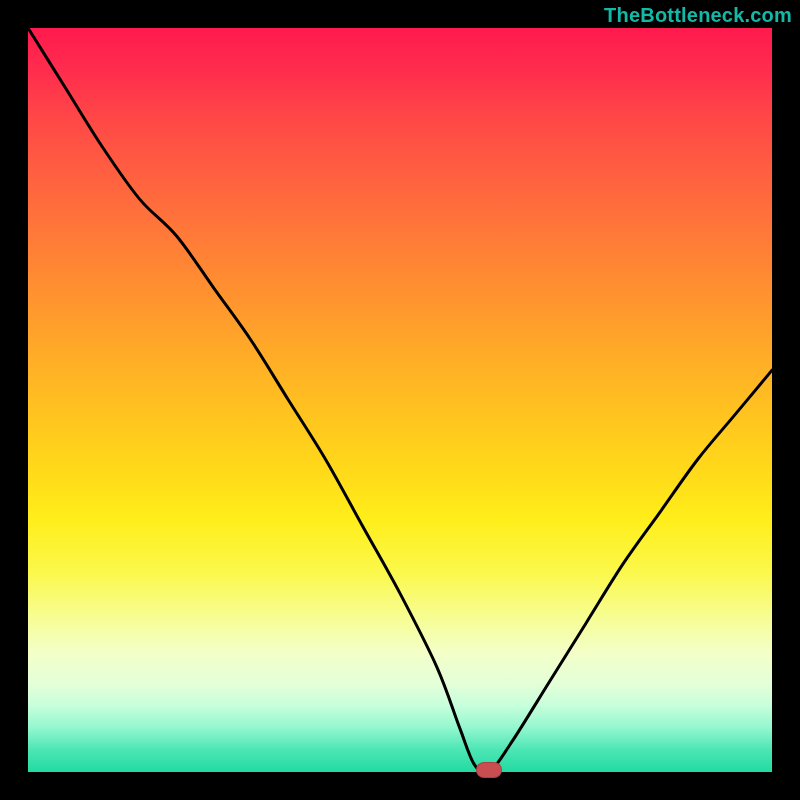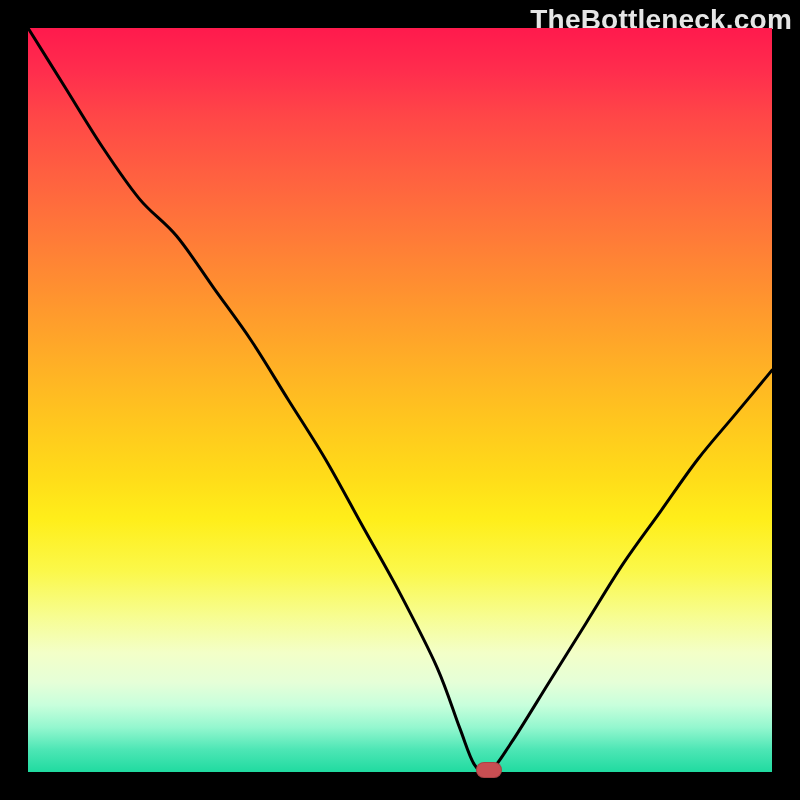--- a/index.html
+++ b/index.html
@@ -56,22 +56,22 @@
     height: 16px;
     background: #c84e52;
     border-radius: 8px;
     transform: translate(-50%, -50%);
     box-shadow: 0 0 0 1px rgba(0,0,0,0.15) inset;
   }
   .watermark {
     position: absolute;
     top: 4px;
     right: 8px;
-    color: #e5e5e5;
-    font-size: 28px;
+    color: #14b8a6;
+    font-size: 20px;
     font-weight: 600;
     letter-spacing: 0.2px;
     user-select: none;
   }
 </style>
 </head>
 <body>
 
 <div class="frame">
   <div class="watermark">TheBottleneck.com</div>

